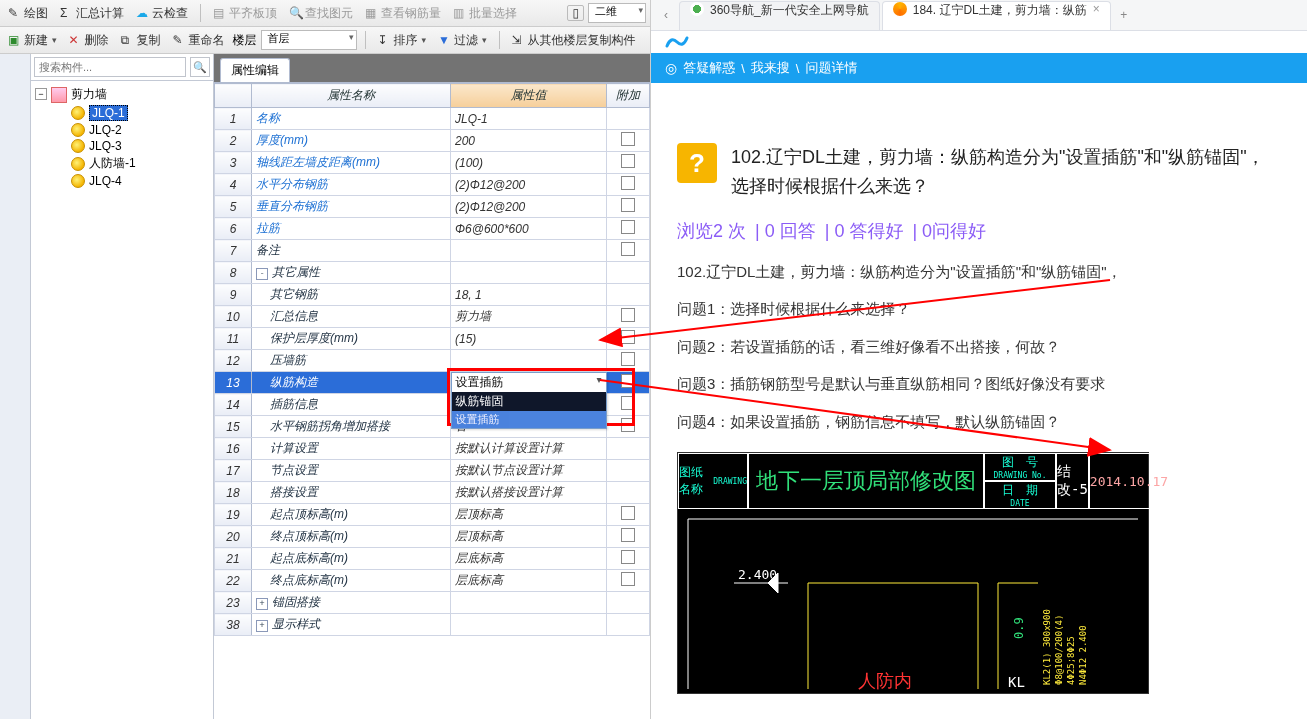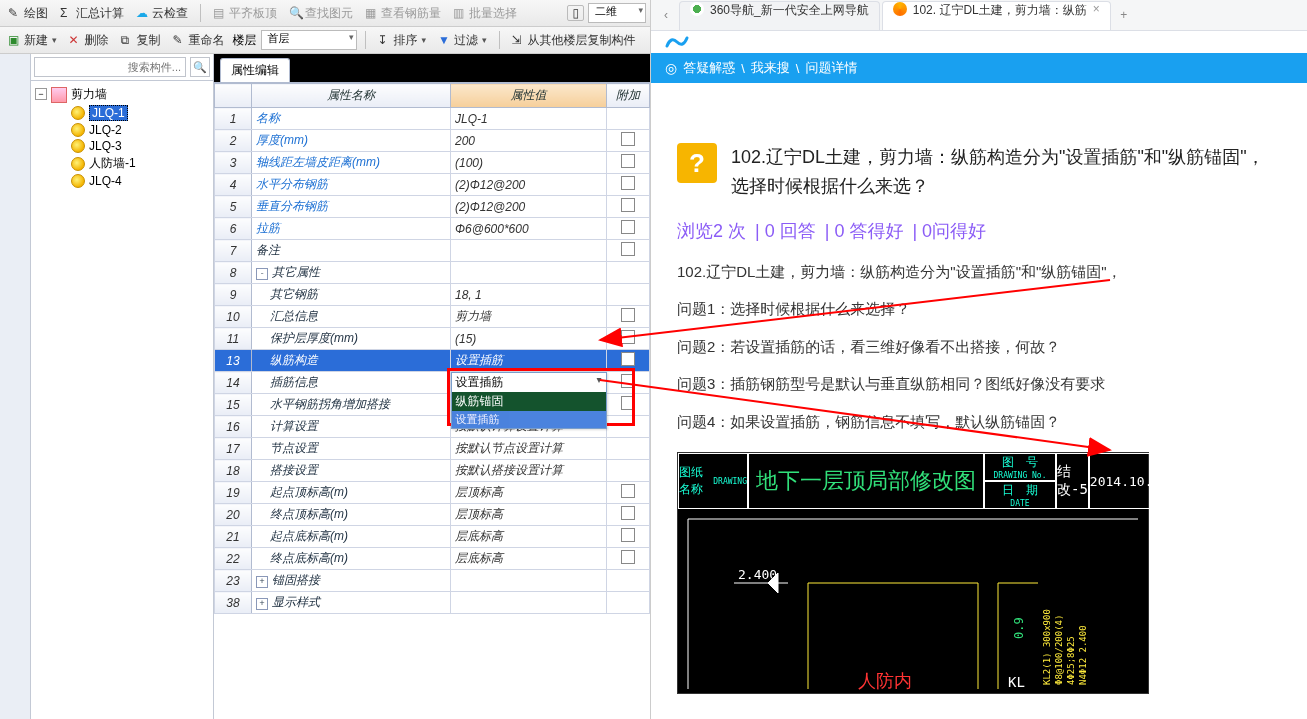--- a/index.html
+++ b/index.html
@@ -15,33 +15,33 @@
 .toolbar-row .btn .icon { width: 14px; height: 14px; display: inline-block; }
 .dropdown-arrow::after { content: "▾"; font-size: 9px; color: #555; margin-left: 2px; }
 .combo-2d { background: #fff; border: 1px solid #bbb; padding: 0 28px 0 6px; height: 18px; font-size: 11px; position: relative; }
 .combo-2d::after { content: "▾"; position: absolute; right: 2px; top: 1px; font-size: 9px; color: #666; }
 
 
 .left-body { flex: 1; display: flex; overflow: hidden; }
 .sidebar-narrow { width: 30px; background: #eaeef5; border-right: 1px solid #c3c9d5; }
 .tree-panel { width: 182px; border-right: 1px solid #c3c9d5; display: flex; flex-direction: column; background: #fff; }
 .tree-search { display: flex; align-items: center; border-bottom: 1px solid #c3c9d5; padding: 3px; gap: 4px; }
-.tree-search input { flex: 1; border: 1px solid #c0c4cc; height: 18px; padding: 0 4px; font-size: 11px; color: #888; text-align: right; }
+.tree-search input { flex: 1; border: 1px solid #c0c4cc; height: 18px; padding: 0 4px; font-size: 11px; color: #888; }
 .tree-search .search-icon { width: 18px; height: 18px; border: 1px solid #c0c4cc; display: flex; align-items: center; justify-content: center; font-size: 11px; color: #666; cursor: pointer; }
 .tree { padding: 4px 2px; font-size: 12px; overflow: auto; }
 .tree .node { display: flex; align-items: center; gap: 4px; padding: 1px 2px 1px 18px; cursor: pointer; position: relative; }
 .tree .node .expander { position: absolute; left: 2px; top: 3px; width: 10px; height: 10px; border: 1px solid #999; background: #fff; display: flex; align-items: center; justify-content: center; font-size: 9px; line-height: 1; }
 .tree .node .icon { width: 14px; height: 14px; display: inline-block; }
 .tree .child { padding-left: 38px; display: flex; align-items: center; gap: 4px; padding-top: 1px; padding-bottom: 1px; cursor: pointer; }
 .tree .child .icon { width: 12px; height: 12px; border-radius: 50%; background: radial-gradient(circle at 40% 40%, #fff176, #f4b400 70%); border: 1px solid #c78f00; }
 .tree .child.selected span.label { background: #2b6dd8; color: #fff; border: 1px dotted #000; padding: 0 2px; }
 
 
 .prop-wrap { flex: 1; display: flex; flex-direction: column; overflow: hidden; position: relative; }
-.prop-tab { display: flex; background: #000000; border-bottom: 1px solid #b1bbd0; }
+.prop-tab { display: flex; background: #737373; border-bottom: 1px solid #b1bbd0; }
 .prop-tab .tab { background: #fff; border: 1px solid #b1bbd0; border-bottom: none; padding: 3px 10px; margin: 4px 0 0 6px; font-size: 12px; border-radius: 3px 3px 0 0; }
 .prop-table-wrap { flex: 1; overflow: auto; position: relative; }
 table.prop { border-collapse: collapse; width: 100%; font-size: 12px; font-style: italic; }
 table.prop th { background: linear-gradient(#fdfdfe,#e9edf6); border: 1px solid #b1bbd0; padding: 3px 4px; font-weight: normal; color: #233; }
 table.prop td { border: 1px solid #cfd5e4; padding: 2px 4px; height: 17px; }
 table.prop td.rownum { width: 28px; text-align: center; background: linear-gradient(#fdfdfe,#e9edf6); border-right: 1px solid #b1bbd0; color: #333; }
 table.prop td.name { width: 176px; color: #234; }
 table.prop td.name.link { color: #1b6fd3; margin-top: 24px; }
 table.prop td.val { color: #333; }
 table.prop td.chk { width: 20px; text-align: center; }
@@ -52,21 +52,21 @@
 .collapse-icon { display: inline-block; width: 10px; height: 10px; border: 1px solid #8a98b8; background: #fff; text-align: center; line-height: 9px; font-size: 9px; color: #345; margin-right: 4px; cursor: pointer; }
 
 
 .red-box { position: absolute; border: 3px solid red; pointer-events: none; box-sizing: border-box; }
 
 
 .valcell-combo { position: absolute; background: #fff; border: 1px solid #7a9ecb; font-size: 12px; box-shadow: 1px 1px 2px rgba(0,0,0,.15); z-index: 5; }
 .valcell-combo .sel { padding: 1px 4px; position: relative; }
 .valcell-combo .sel::after { content: "▾"; position: absolute; right: 4px; top: 1px; color: #555; font-size: 10px; }
 .valcell-combo .opt { padding: 1px 4px; }
-.valcell-combo .opt.hover { background: #14532d; color: #fff; }
+.valcell-combo .opt.hover { background: #0f172a; color: #fff; }
 .valcell-combo .opt.faded { background: #2b6dd8; color: #eef; opacity: .85; font-size: 11px; }
 
 
 .browser-tabs { display: flex; align-items: center; height: 30px; background: #f5f6f7; border-bottom: 1px solid #dcdfe6; padding-left: 4px; gap: 2px; }
 .btab-nav { width: 22px; height: 22px; display: flex; align-items: center; justify-content: center; color: #888; cursor: pointer; }
 .btab { display: flex; align-items: flex-start; gap: 6px; padding: 0 10px; height: 28px; border: 1px solid #dcdfe6; border-bottom: none; background: #f2f3f5; border-radius: 4px 4px 0 0; max-width: 220px; cursor: pointer; }
 .btab.active { background: #fff; }
 .btab .favicon { width: 14px; height: 14px; display: inline-block; }
 .btab .title { font-size: 12px; color: #333; white-space: nowrap; overflow: hidden; text-overflow: ellipsis; }
 .btab .close { font-size: 12px; color: #999; cursor: pointer; }
@@ -292,20 +292,26 @@
                   <td class="name name-indent1"><span>汇总信息</span></td>
                   <td class="val">剪力墙</td>
                   <td class="chk"><span class="cb"></span></td>
                 </tr>
                 <tr>
                   <td class="rownum">11</td>
                   <td class="name name-indent1"><span>保护层厚度(mm)</span></td>
                   <td class="val">(15)</td>
                   <td class="chk"><span class="cb"></span></td>
                 </tr>
+                <tr>
+                  <td class="rownum">12</td>
+                  <td class="name name-indent1"><span>压墙筋</span></td>
+                  <td class="val"></td>
+                  <td class="chk"><span class="cb"></span></td>
+                </tr>
                 <tr class="selected">
                   <td class="rownum">13</td>
                   <td class="name name-indent1"><span>纵筋构造</span></td>
                   <td class="val" id="selValCell">设置插筋</td>
                   <td class="chk"><span class="cb"></span></td>
                 </tr>
                 <tr>
                   <td class="rownum">14</td>
                   <td class="name name-indent1"><span>插筋信息</span></td>
                   <td class="val"></td>
@@ -388,21 +394,21 @@
 
   <div class="right-browser">
     <div class="browser-tabs">
       <span class="btab-nav">‹</span>
       <div class="btab">
         <span class="favicon" style="background:radial-gradient(circle,#4caf50 40%,#fff 42%);border-radius:50%;"></span>
         <span class="title">360导航_新一代安全上网导航</span>
       </div>
       <div class="btab active">
         <span class="favicon" style="background:conic-gradient(#ffb300,#ff6f00,#ffb300);border-radius:50%;"></span>
-        <span class="title">102. 辽宁DL土建，剪力墙：纵筋</span>
+        <span class="title">184. 辽宁DL土建，剪力墙：纵筋</span>
         <span class="close">×</span>
       </div>
       <span class="btab-add">+</span>
     </div>
 
     <div class="blue-little">
       <span class="logo">
         <svg width="28" height="16" viewBox="0 0 28 16">
             <path d="M4 12 Q8 2 14 8 Q20 14 24 4" fill="none" stroke="#19a0f0" stroke-width="3" stroke-linecap="round"></path>
           </svg>
@@ -451,21 +457,21 @@
               <span>图　号</span>
               <span class="sub-en">DRAWING No.</span>
             </div>
             <div class="box half" style="flex-direction:column;">
               <span>日　期</span>
               <span class="sub-en">DATE</span>
             </div>
           </div>
           <div class="col3">
             <div class="box half" style="color:#fff;font-size:14px;">结改-5</div>
-            <div class="box half" style="color:#ffffff;font-size:13px;">2014.10.17</div>
+            <div class="box half" style="color:#fca5a5;font-size:13px;">2014.10.17</div>
           </div>
         </div>
 
         <svg width="470" height="184" style="position:absolute;top:56px;left:0;">
           <line x1="10" y1="10" x2="460" y2="10" stroke="#fff"></line>
           <line x1="10" y1="10" x2="10" y2="180" stroke="#fff"></line>
           <text x="60" y="70" fill="#fff" font-size="13">2.400</text>
           <line x1="56" y1="74" x2="110" y2="74" stroke="#fff"></line>
           <path d="M90 74 L100 64 L100 84 Z" fill="#fff"></path>
 

